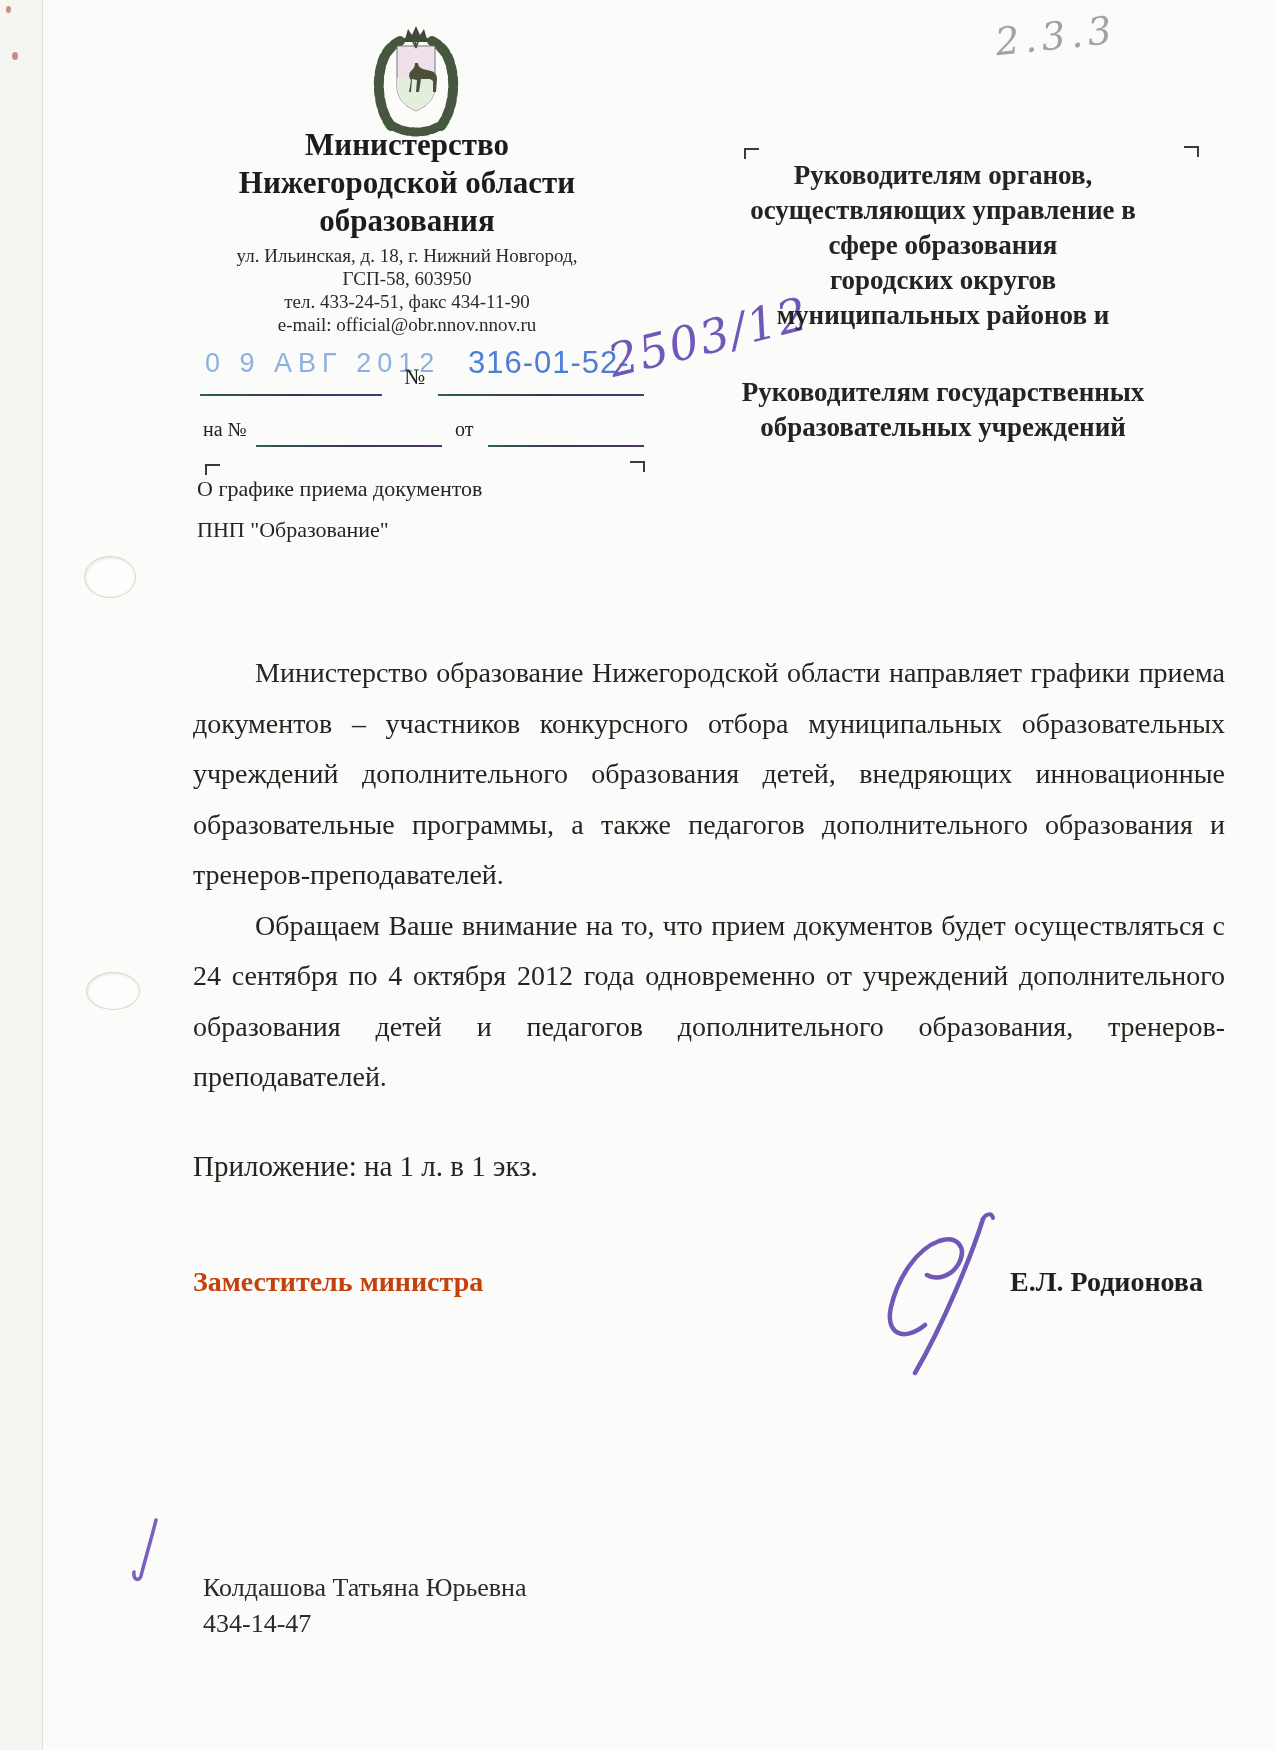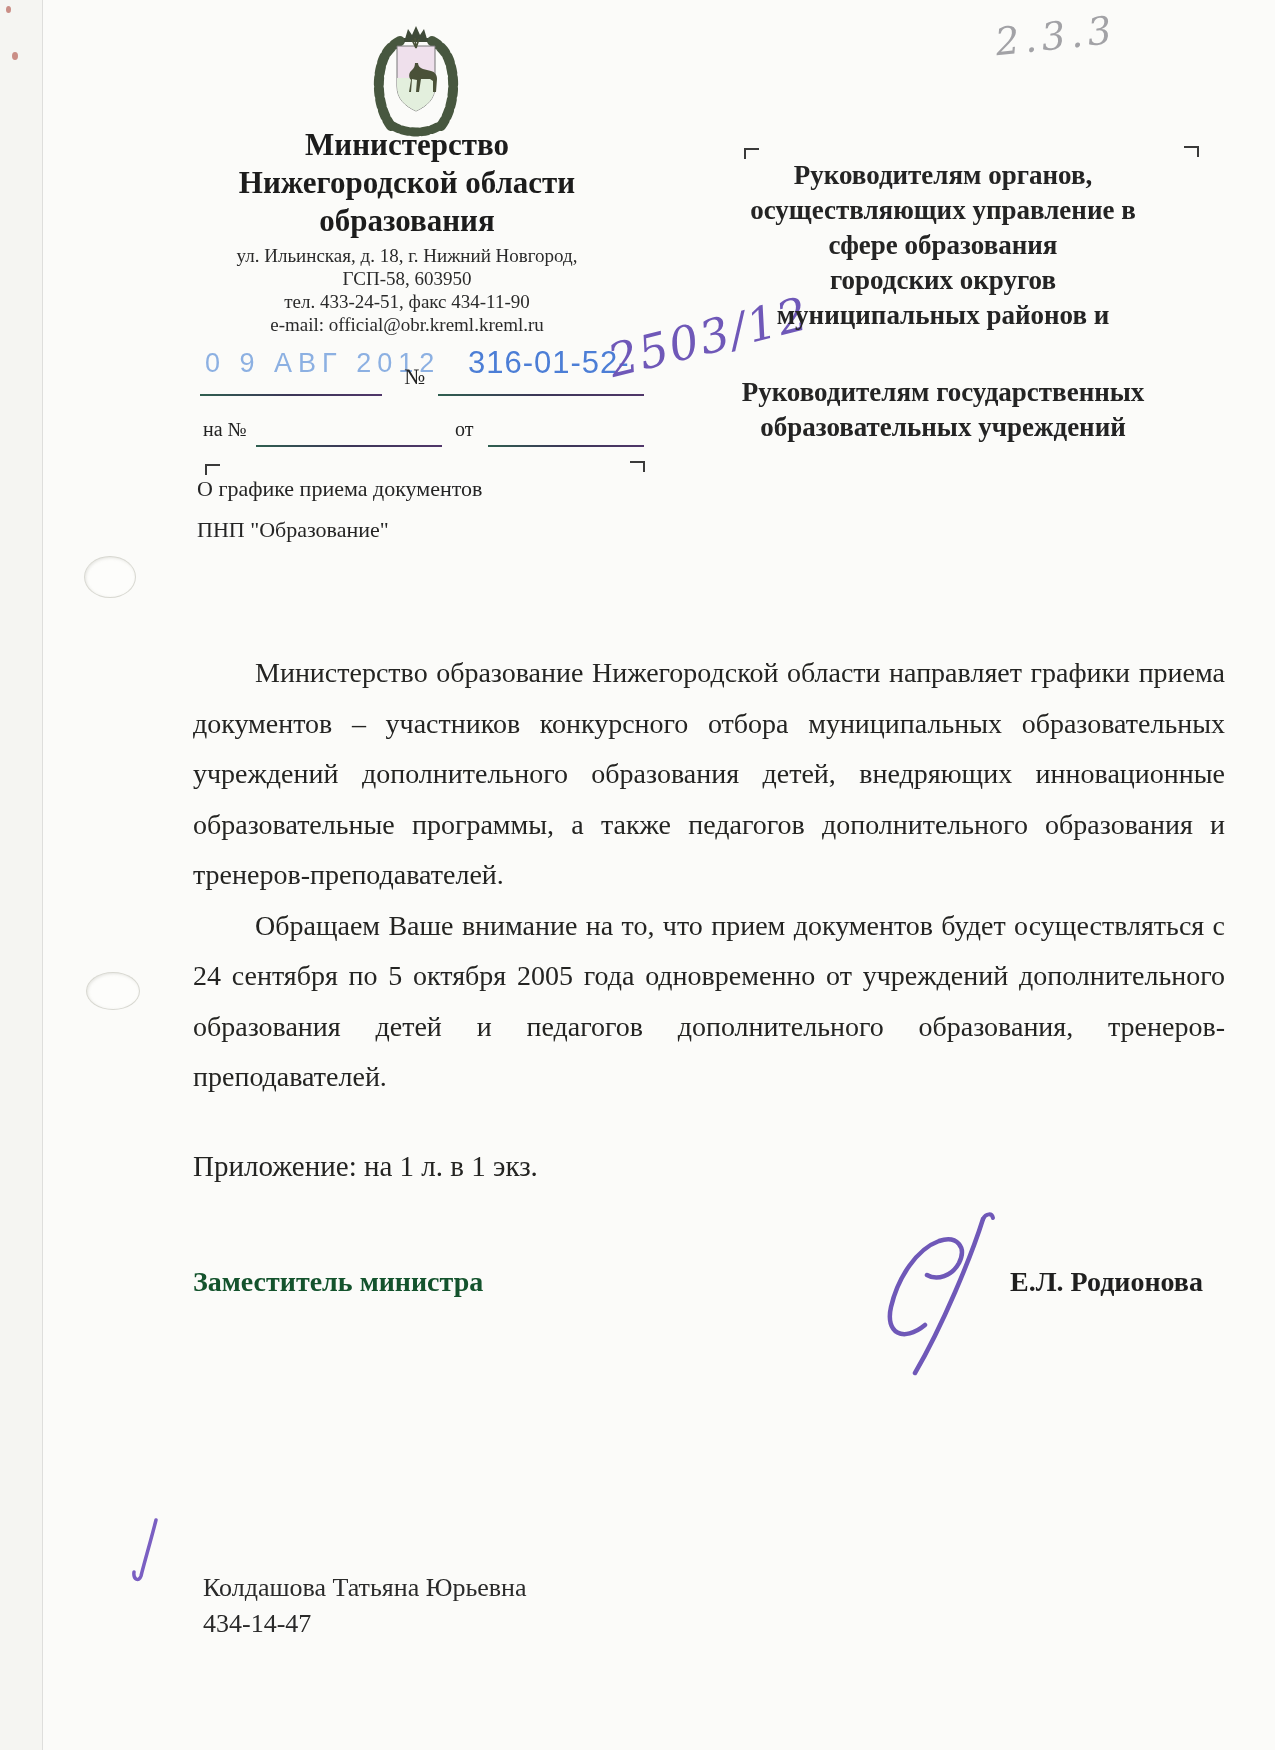--- a/index.html
+++ b/index.html
@@ -30,21 +30,21 @@
   .corner-tl{width:13px;height:9px;border-top:2px solid #3a3a3a;border-left:2px solid #3a3a3a;}
   .corner-tr{width:13px;height:9px;border-top:2px solid #3a3a3a;border-right:2px solid #3a3a3a;}
   
   .subject{left:197px;top:468px;width:420px;font-size:22px;line-height:41px;color:#242424;}
   .addressees{left:694px;top:158px;width:498px;text-align:center;font-weight:bold;font-size:27px;line-height:35px;color:#242424;}
   .addressees .blk2{margin-top:42px;}
   
   .body-text{left:193px;top:648px;width:1032px;font-size:28px;line-height:50.5px;text-align:justify;color:#242422;}
   .body-text p{margin:0;text-indent:62px;}
   .attachment{left:193px;top:1150px;font-size:29px;color:#242422;}
-  .signer-pos{left:193px;top:1266px;font-size:28px;font-weight:bold;color:#14532d;}
+  .signer-pos{left:193px;top:1266px;font-size:28px;font-weight:bold;color:#c2410c;}
   .signer-name{left:990px;top:1266px;font-size:28px;font-weight:bold;color:#1f1f1f;margin-left:20px;}
   .executor{left:203px;top:1570px;font-size:26px;line-height:36px;color:#2a2a2a;}
   .pencil{left:995px;top:14px;font-style:italic;font-size:38px;letter-spacing:5px;color:#a2a2a6;transform:rotate(-6deg);font-family:"DejaVu Serif",serif;}
 </style>
 </head>
 <body>
 
 <div class="page">
 
   <div class="abs scan-strip"></div>
@@ -76,21 +76,21 @@
   <div class="abs ministry-name">
     <div>Министерство</div>
     <div>Нижегородской области</div>
     <div>образования</div>
   </div>
 
   <div class="abs address">
     <div>ул. Ильинская, д. 18, г. Нижний Новгород,</div>
     <div>ГСП-58, 603950</div>
     <div>тел. 433-24-51, факс 434-11-90</div>
-    <div>e-mail: official@obr.kreml.kreml.ru</div>
+    <div>e-mail: official@obr.nnov.nnov.ru</div>
   </div>
 
   <div class="abs date-stamp">0 9 АВГ 2012</div>
   <div class="abs rule" style="left:200px;top:394px;width:182px;"></div>
   <div class="abs num-label" style="left:404px;top:364px;">№</div>
   <div class="abs rule" style="left:438px;top:394px;width:206px;"></div>
   <div class="abs num-stamp">316-01-52-</div>
   <div class="abs hand-number">2503/12</div>
 
   <div class="abs small-label" style="left:203px;top:418px;">на №</div>
@@ -116,21 +116,21 @@
       <div>муниципальных районов и</div>
     </div>
     <div class="blk2">
       <div>Руководителям государственных</div>
       <div>образовательных учреждений</div>
     </div>
   </div>
 
   <div class="abs body-text">
     <p>Министерство образование Нижегородской области направляет графики приема документов – участников конкурсного отбора муниципальных образовательных учреждений дополнительного образования детей, внедряющих инновационные образовательные программы, а также педагогов дополнительного образования и тренеров-преподавателей.</p>
-    <p>Обращаем Ваше внимание на то, что прием документов будет осуществляться с 24 сентября по 5 октября 2005 года одновременно от учреждений дополнительного образования детей и педагогов дополнительного образования, тренеров-преподавателей.</p>
+    <p>Обращаем Ваше внимание на то, что прием документов будет осуществляться с 24 сентября по 4 октября 2012 года одновременно от учреждений дополнительного образования детей и педагогов дополнительного образования, тренеров-преподавателей.</p>
   </div>
 
   <div class="abs attachment">Приложение: на 1 л. в 1 экз.</div>
 
   <div class="abs signer-pos">Заместитель  министра</div>
   <div class="abs" style="left:855px;top:1205px;width:165px;height:175px;">
     <svg width="165" height="175" viewBox="0 0 165 175">
       <path d="M70 120 C48 138 30 128 36 102 C43 72 62 44 84 36 C102 30 112 42 104 58 C97 71 82 76 72 70" fill="none" stroke="#6f58b8" stroke-width="4.5" stroke-linecap="round"></path>
       <path d="M128 14 C116 52 88 120 60 168" fill="none" stroke="#6f58b8" stroke-width="4.5" stroke-linecap="round"></path>
       <path d="M128 14 C131 8 137 8 138 13" fill="none" stroke="#6f58b8" stroke-width="4" stroke-linecap="round"></path>

